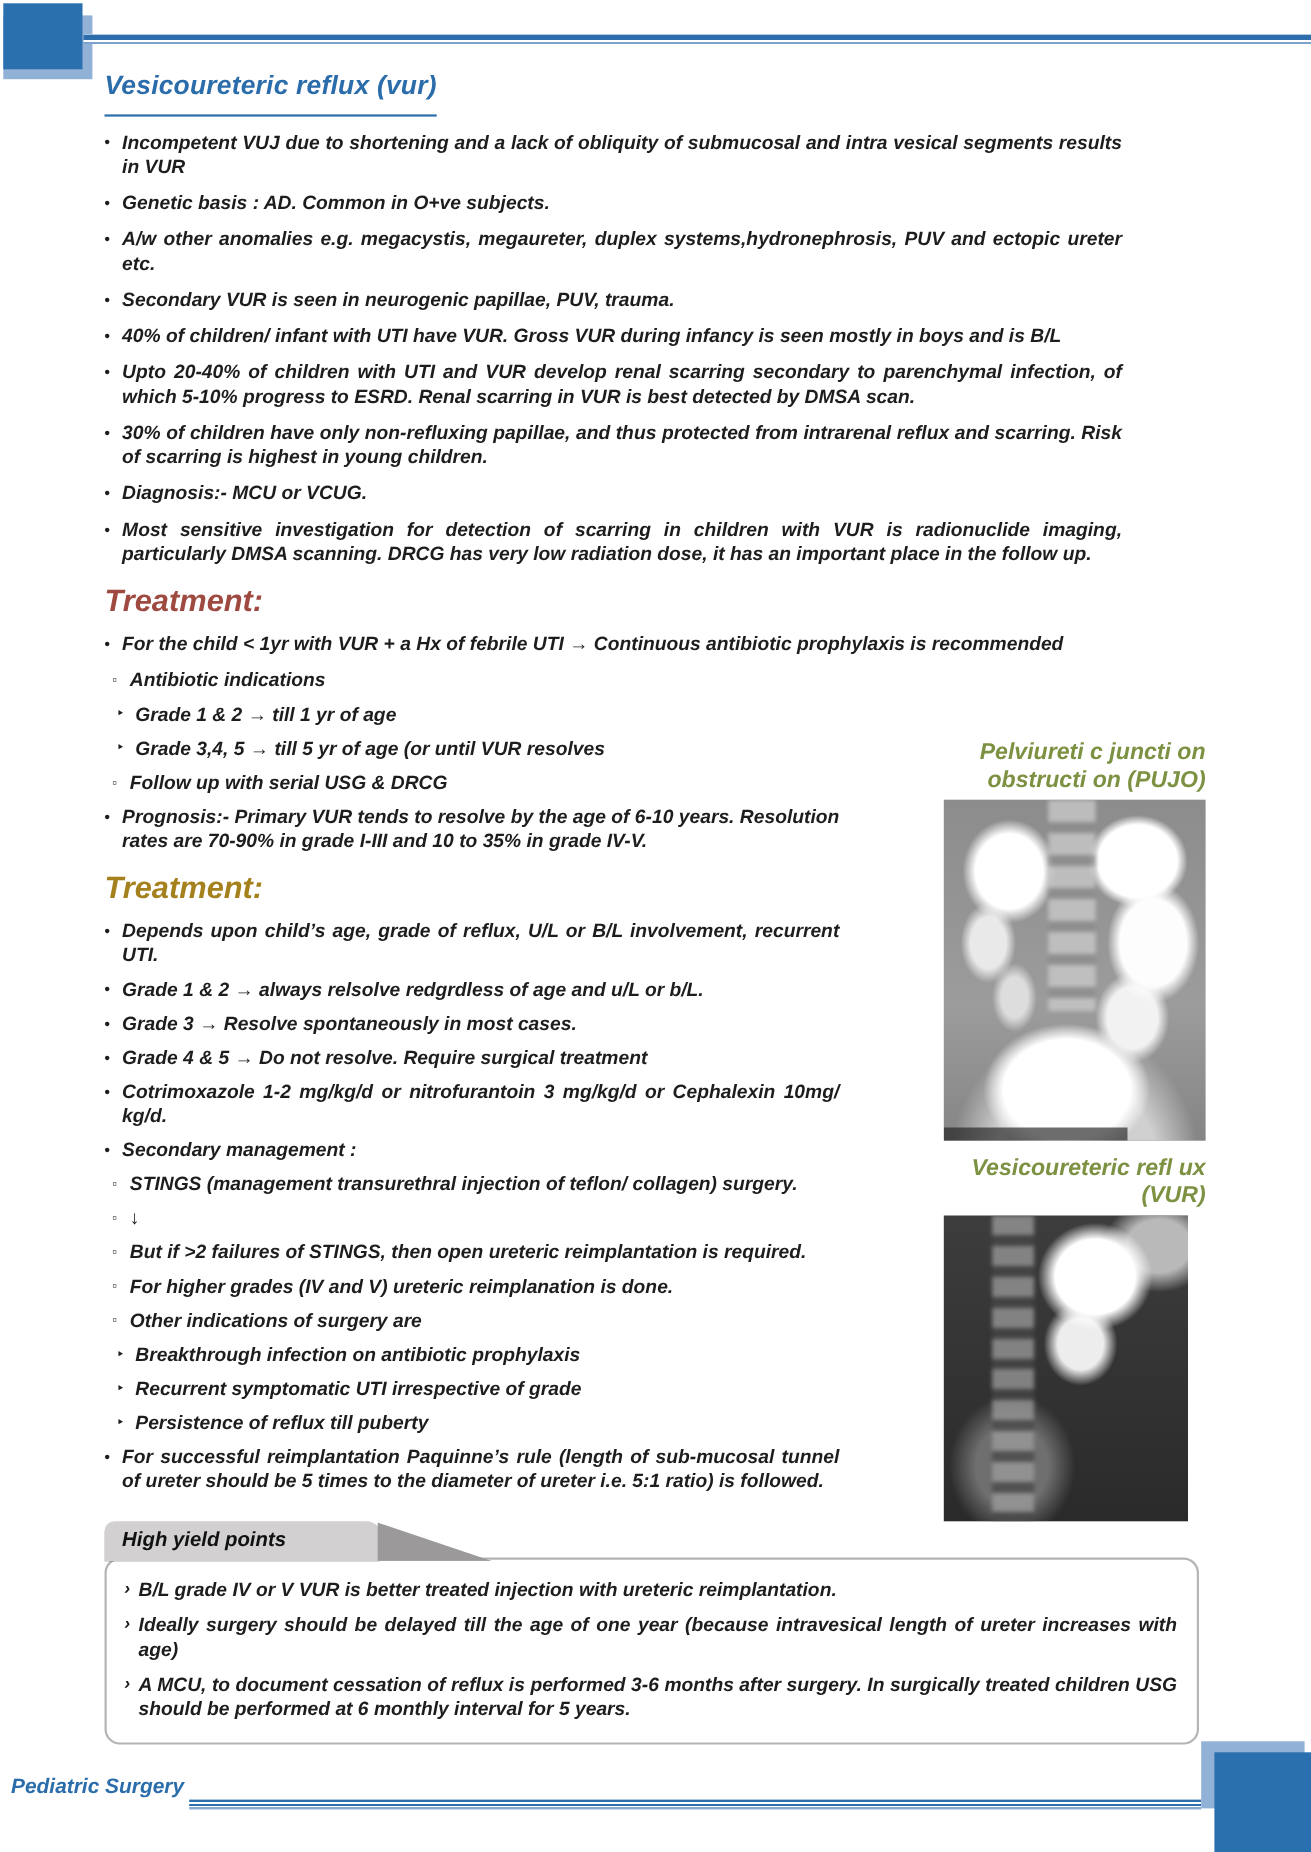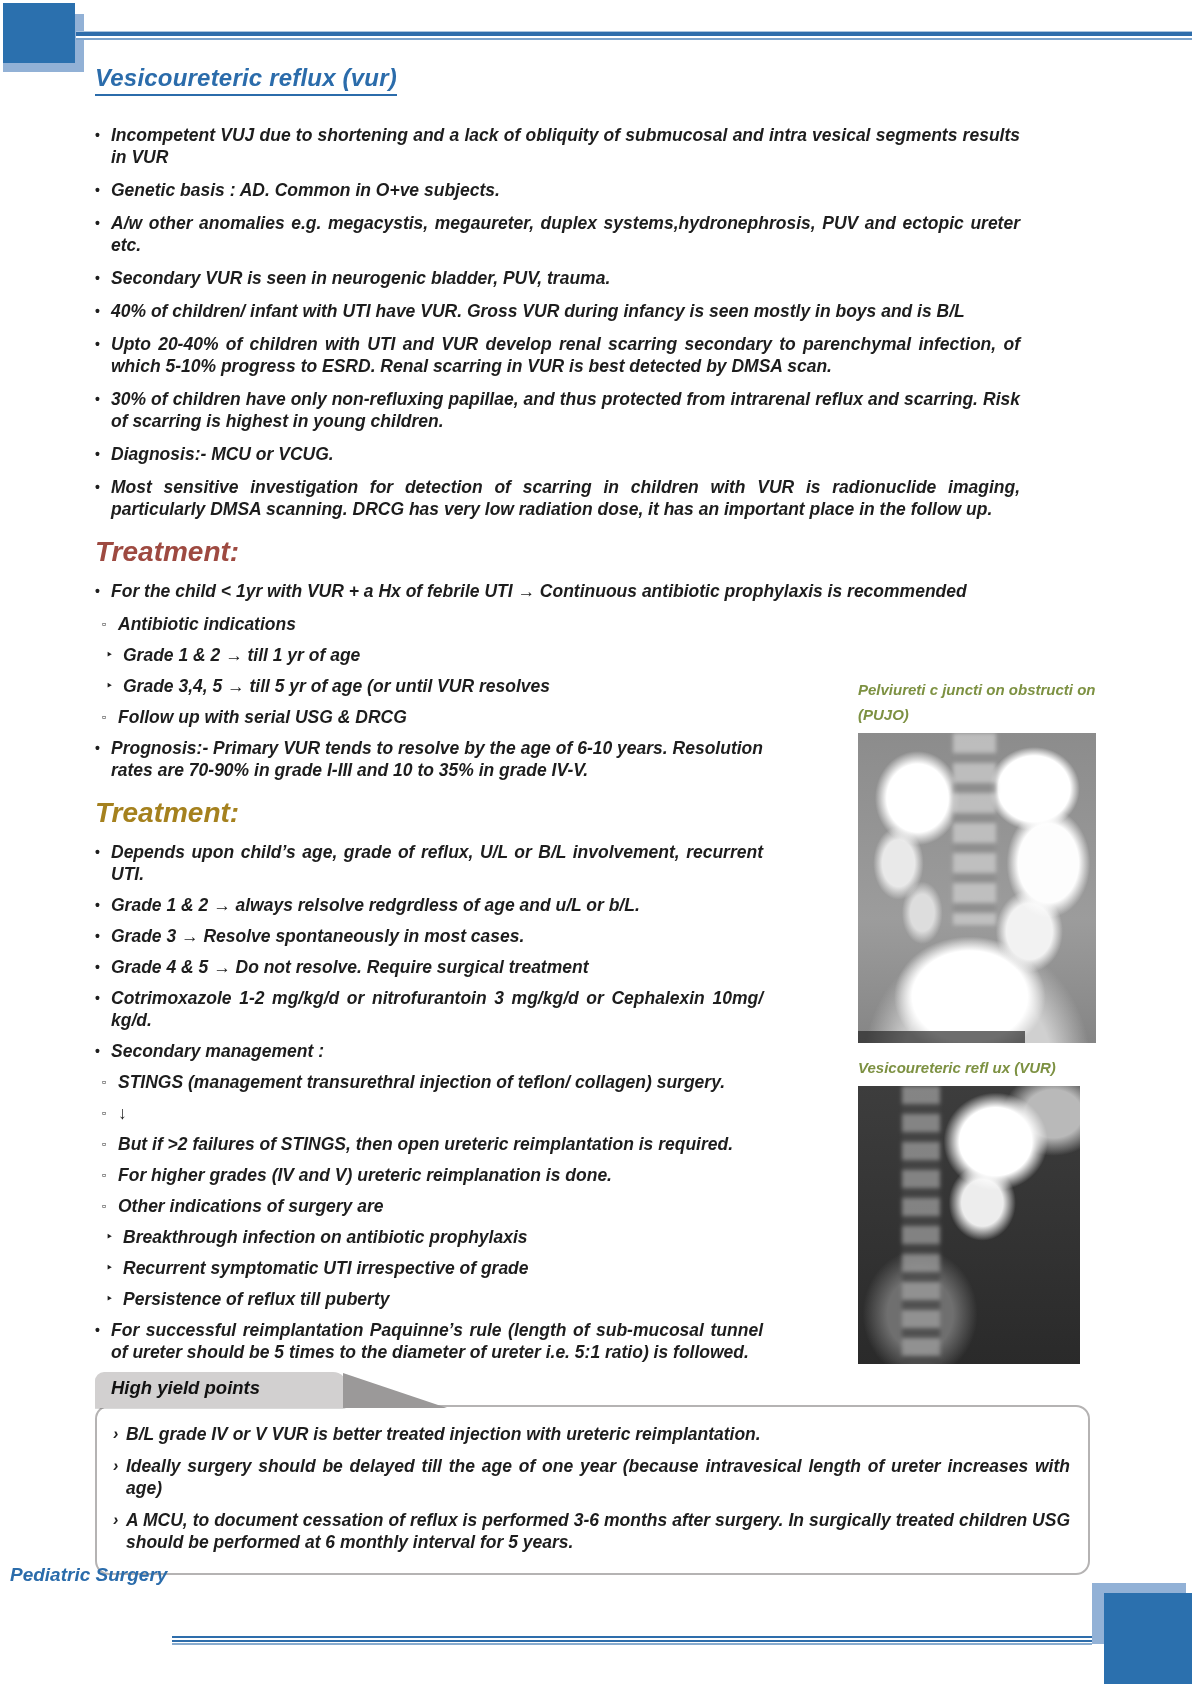--- a/index.html
+++ b/index.html
@@ -25,35 +25,35 @@
   .wm-scope{position:absolute;width:52px;height:52px;border:11px solid #fff;border-radius:50%;
             right:34px;bottom:16px;}
   .wm-tube{position:absolute;left:96px;top:24px;width:96px;height:150px;border:10px solid #fff;
            border-top:none;border-radius:0 0 60px 60px;}
   .wm-brand{font-size:76px;font-weight:700;letter-spacing:4px;margin-top:16px;line-height:1;}
   .wm-brand .b{color:var(--brand_blue);} .wm-brand .r{color:var(--brand_red);}
   .wm-tagline{font-size:25px;font-weight:700;color:#eedbd8;margin-top:4px;letter-spacing:1px;}
   
   .content{position:absolute;left:95px;top:64px;width:1001px;z-index:1;}
   .title{display:inline-block;font-size:24px;font-weight:700;font-style:italic;color:var(--accent);
-         border-bottom:2px solid var(--accent);padding-bottom:2px;margin:0 0 28px 0;letter-spacing:.2px;}
+         border-bottom:2px solid var(--accent);padding-bottom:12px;margin:0 0 12px 0;letter-spacing:.2px;}
   .fullw{width:925px;}
   .item{display:flex;margin-bottom:11px;font-size:17.5px;font-weight:700;font-style:italic;
         color:var(--body_ink);line-height:22px;}
   .item .mk{flex:0 0 16px;font-style:normal;font-size:14px;line-height:22px;text-align:left;}
   .item .tx{flex:1;text-align:justify;}
   .item.lv2{padding-left:7px;} .item.lv2 .mk{font-size:12px;}
   .item.lv3{padding-left:12px;} .item.lv3 .mk{font-size:13px;}
   .h-red,.h-gold{font-size:28px;font-weight:700;font-style:italic;margin:16px 0 12px 0;}
   .h-red{color:var(--heading_red);} .h-gold{color:var(--heading_gold);}
   .split{display:flex;justify-content:space-between;align-items:flex-start;}
   .col-left{width:668px;} .col-left .item{margin-bottom:9px;}
   .col-right{width:238px;margin-top:64px;}
-  .figcap{font-size:15px;font-weight:700;font-style:italic;color:var(--caption_olive);
-          text-align:left;line-height:25px;margin-bottom:6px;}
+  .figcap{font-size:21px;font-weight:700;font-style:italic;color:var(--caption_olive);
+          text-align:right;line-height:25px;margin-bottom:6px;}
   .figcap.second{margin-top:12px;}
   .xray{position:relative;overflow:hidden;}
   .xray1{width:238px;height:310px;
     background:
       radial-gradient(ellipse 60px 55px at 74% 18%,#ffffff 0 60%,transparent 76%),
       radial-gradient(ellipse 55px 72px at 80% 42%,#fdfdfd 0 55%,transparent 76%),
       radial-gradient(ellipse 46px 56px at 72% 64%,#f2f2f2 0 50%,transparent 73%),
       radial-gradient(ellipse 56px 62px at 25% 21%,#ffffff 0 55%,transparent 76%),
       radial-gradient(ellipse 36px 52px at 17% 42%,#e9e9e9 0 45%,transparent 70%),
       radial-gradient(ellipse 30px 46px at 27% 58%,#dddddd 0 40%,transparent 68%),
@@ -79,21 +79,21 @@
   .hy-tab-bg{position:absolute;left:0;top:0;width:252px;height:36px;background:var(--tab_gray);
              border-radius:9px 14px 4px 0;box-shadow:0 1px 0 rgba(0,0,0,.15);}
   .hy-tab-tri{position:absolute;left:248px;top:1px;width:104px;height:35px;background:var(--tab_dark_gray);
               clip-path:polygon(0 0,100% 100%,0 100%);}
   .hy-tab-label{position:absolute;left:16px;top:5px;font-size:18.5px;font-weight:700;font-style:italic;
                 color:#111;z-index:3;}
   .hy-box{position:relative;margin-top:-3px;width:995px;box-sizing:border-box;background:#fff;
           border:2px solid var(--box_border);border-radius:14px;padding:16px 18px 10px 16px;z-index:1;}
   .hy-box .item{margin-bottom:10px;} .hy-box .item .mk{flex:0 0 13px;font-size:16px;font-style:italic;}
   
-  .footer-label{position:absolute;left:10px;top:1564px;font-size:19px;font-weight:700;font-style:italic;
+  .footer-label{position:absolute;left:10px;top:1614px;font-size:19px;font-weight:700;font-style:italic;
                 color:var(--accent);z-index:2;}
   .footer-rule{position:absolute;left:172px;top:1636px;right:100px;height:9px;
     background:linear-gradient(180deg,#2e6dab 0 2px,#fff 2px 4px,#2e6dab 4px 6px,#fff 6px 7px,#88abce 7px 9px);}
   .corner-br-light{position:absolute;left:1092px;top:1583px;width:94px;height:61px;background:#92b1d6;}
   .corner-br-dark{position:absolute;left:1104px;top:1593px;width:88px;height:91px;background:#2b70ae;}
 </style>
 </head>
 <body>
 
 <div class="page">
@@ -118,21 +118,21 @@
           <span class="tx">Genetic basis : AD. Common in O+ve subjects.</span>
         </div>
 
         <div class="item lv1">
           <span class="mk">•</span>
           <span class="tx">A/w other anomalies e.g. megacystis, megaureter, duplex systems,hydronephrosis, PUV and ectopic ureter etc.</span>
         </div>
 
         <div class="item lv1">
           <span class="mk">•</span>
-          <span class="tx">Secondary VUR is seen in neurogenic bladder, PUV, trauma.</span>
+          <span class="tx">Secondary VUR is seen in neurogenic papillae, PUV, trauma.</span>
         </div>
 
         <div class="item lv1">
           <span class="mk">•</span>
           <span class="tx">40% of children/ infant with UTI have VUR. Gross VUR during infancy is seen mostly in boys and is B/L</span>
         </div>
 
         <div class="item lv1">
           <span class="mk">•</span>
           <span class="tx">Upto 20-40% of children with UTI and VUR develop renal scarring secondary to parenchymal infection, of which 5-10% progress to ESRD. Renal scarring in VUR is best detected by DMSA scan.</span>

